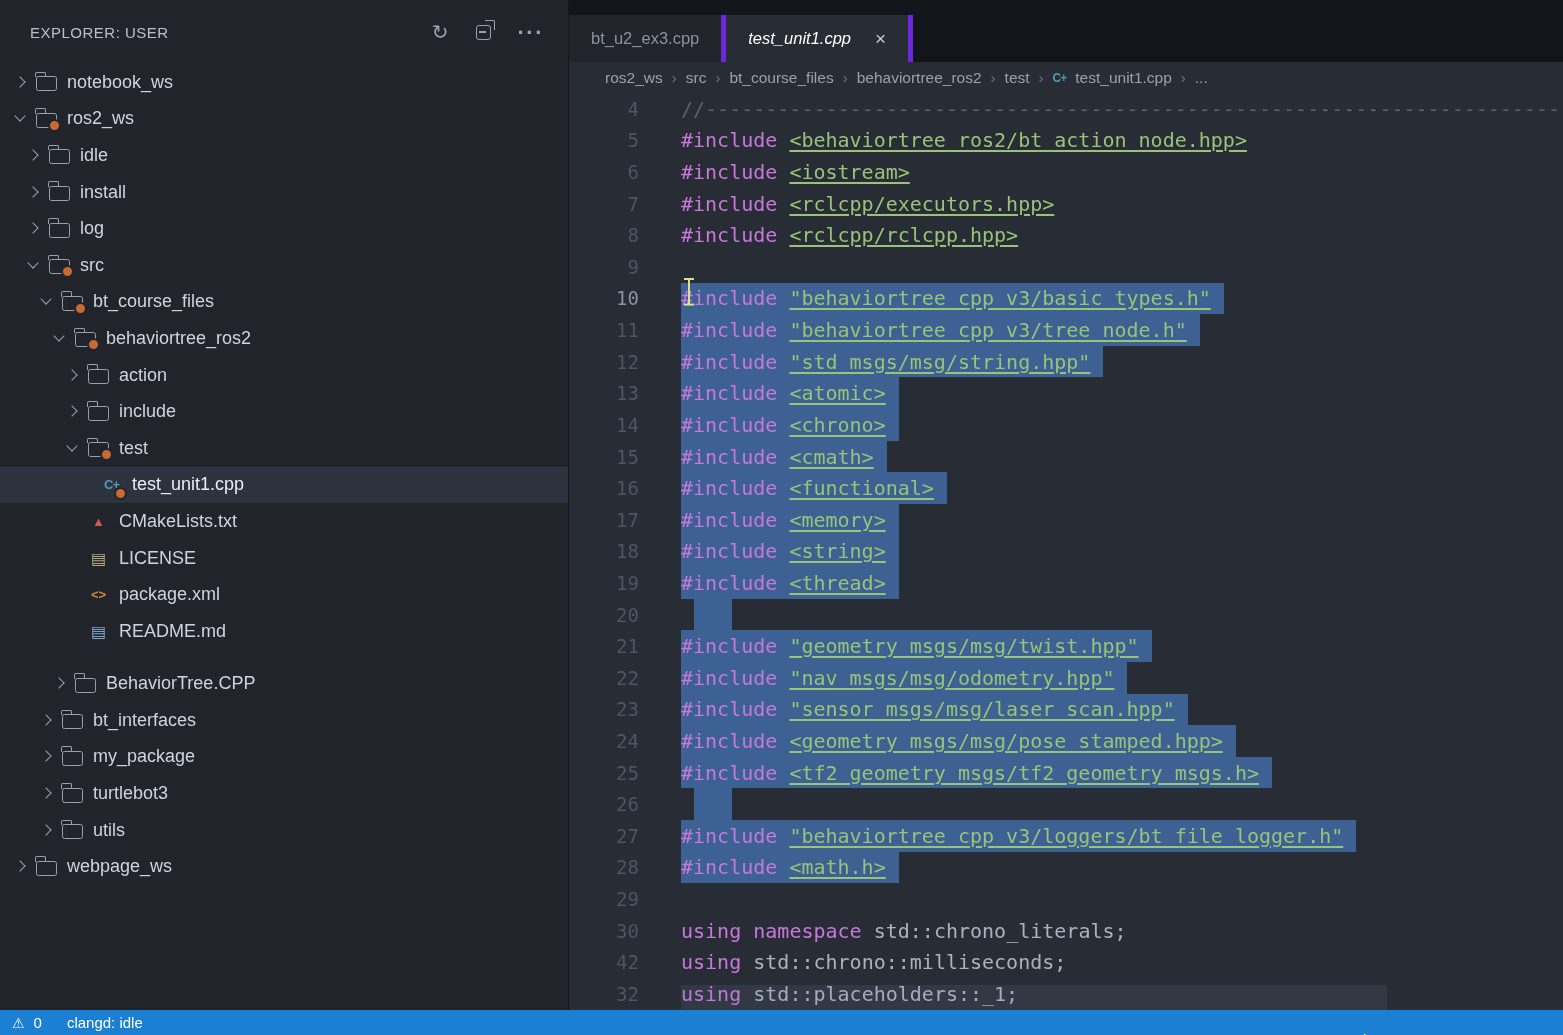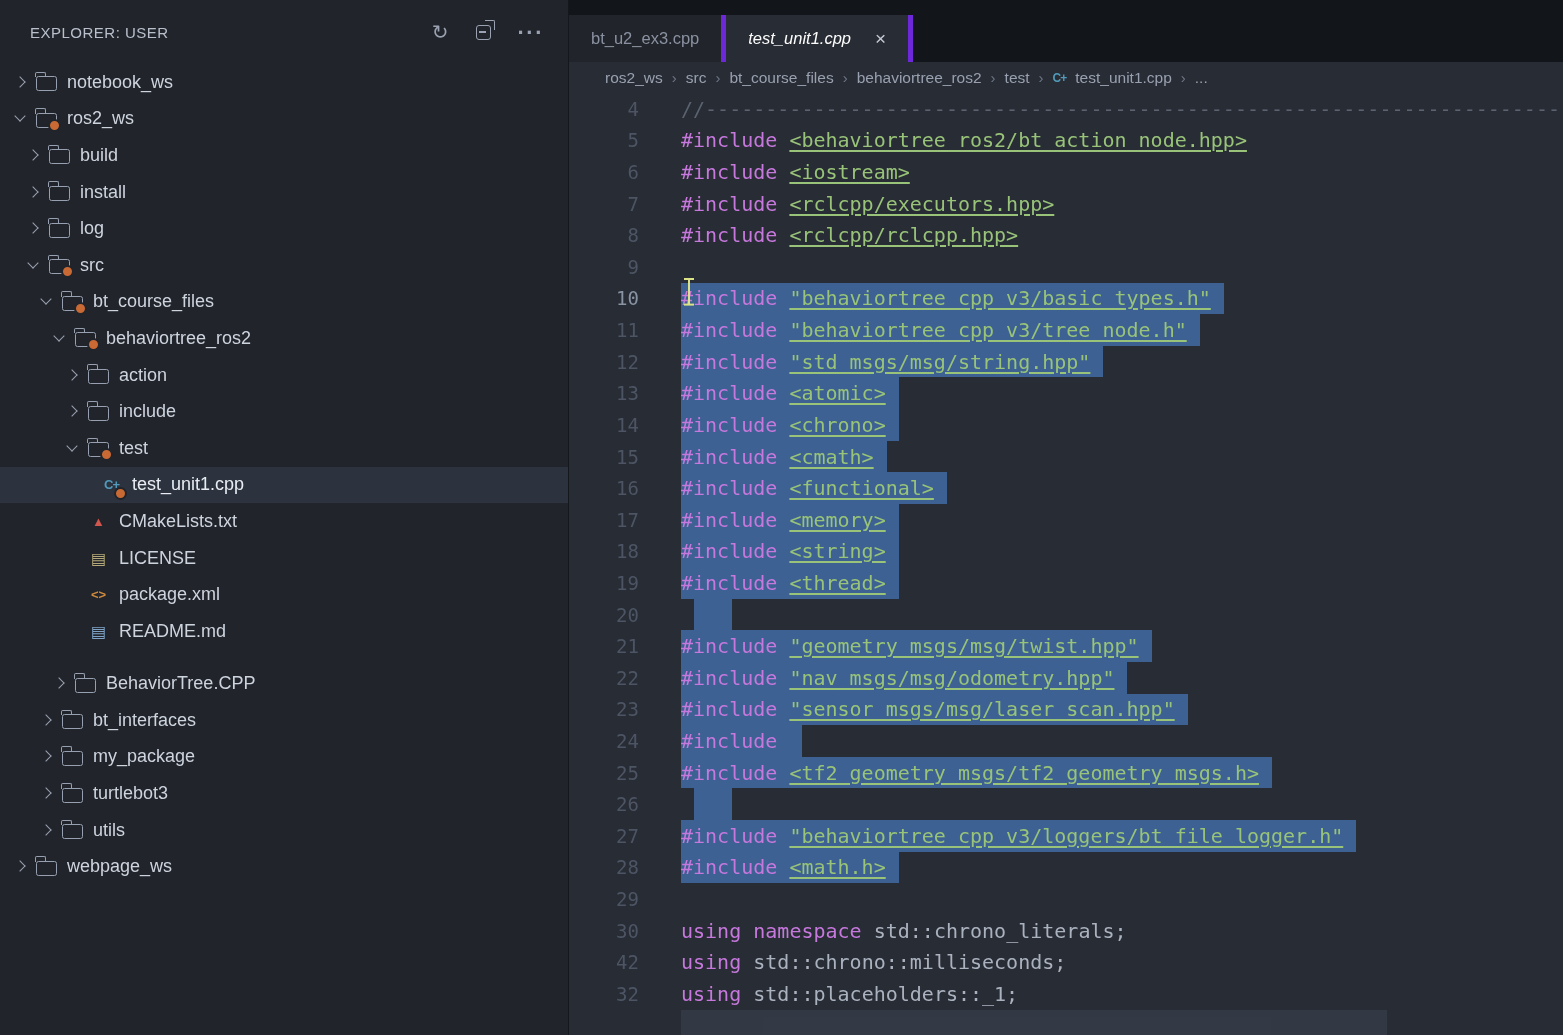--- a/index.html
+++ b/index.html
@@ -1,21 +1,21 @@
 <!DOCTYPE html>
 <html style="--editor-bg: #282c34; --sidebar-bg: #21252b; --tabbar-bg: #121519; --statusbar-bg: #1b7fd4; --selection: #3c6192; --kw: #c678dd; --green: #98c379; --plain: #abb2bf; --comment: #5b6270; --line-number: #4d5565; --dot: #c96a35; --selected-row-bg: #2d333e;"><head>
 <meta charset="utf-8">
 <style>
   * { box-sizing: border-box; margin: 0; padding: 0; }
   html, body {
     width: 1563px; height: 1035px; overflow: hidden;
     background: var(--editor-bg, #282c34);
     font-family: "Liberation Sans", "DejaVu Sans", sans-serif;
   }
-  .app { display: flex; flex-direction: row; width: 1563px; height: 1035px; }
+  .app { display: flex; flex-direction: column; width: 1563px; height: 1035px; }
   .main { display: flex; flex: 1; min-height: 0; }
 
   
   .sidebar {
     width: 569px; flex: none; background: var(--sidebar-bg, #21252b);
     border-right: 1px solid #14171c; display: flex; flex-direction: column;
   }
   .sb-header { height: 64px; flex: none; display: flex; align-items: center; padding: 0 24px 0 30px; }
   .sb-title { font-size: 15px; color: #b9c0cc; letter-spacing: .5px; }
   .sb-actions { margin-left: auto; display: flex; align-items: center; gap: 27px; color: #9aa2b2; }
@@ -115,21 +115,21 @@
             <span class="rlabel">notebook_ws</span>
           </div>
           <div class="row" style="padding-left: 12px;">
             <span class="chev open"></span>
             <span class="fico has-dot"></span>
             <span class="rlabel">ros2_ws</span>
           </div>
           <div class="row" style="padding-left: 25px;">
             <span class="chev"></span>
             <span class="fico"></span>
-            <span class="rlabel">build</span>
+            <span class="rlabel">idle</span>
           </div>
           <div class="row" style="padding-left: 25px;">
             <span class="chev"></span>
             <span class="fico"></span>
             <span class="rlabel">install</span>
           </div>
           <div class="row" style="padding-left: 25px;">
             <span class="chev"></span>
             <span class="fico"></span>
             <span class="rlabel">log</span>
@@ -263,21 +263,21 @@
             <div class="code-line"><span class="gutter">14</span><span class="lc"><span class="sel"><span class="t-kw">#include</span><span class="t-plain"> </span><span class="t-path">&lt;chrono&gt;</span></span></span></div>
             <div class="code-line"><span class="gutter">15</span><span class="lc"><span class="sel"><span class="t-kw">#include</span><span class="t-plain"> </span><span class="t-path">&lt;cmath&gt;</span></span></span></div>
             <div class="code-line"><span class="gutter">16</span><span class="lc"><span class="sel"><span class="t-kw">#include</span><span class="t-plain"> </span><span class="t-path">&lt;functional&gt;</span></span></span></div>
             <div class="code-line"><span class="gutter">17</span><span class="lc"><span class="sel"><span class="t-kw">#include</span><span class="t-plain"> </span><span class="t-path">&lt;memory&gt;</span></span></span></div>
             <div class="code-line"><span class="gutter">18</span><span class="lc"><span class="sel"><span class="t-kw">#include</span><span class="t-plain"> </span><span class="t-path">&lt;string&gt;</span></span></span></div>
             <div class="code-line"><span class="gutter">19</span><span class="lc"><span class="sel"><span class="t-kw">#include</span><span class="t-plain"> </span><span class="t-path">&lt;thread&gt;</span></span></span></div>
             <div class="code-line"><span class="gutter">20</span><span class="lc"><span class="sel sel-stub"></span></span></div>
             <div class="code-line"><span class="gutter">21</span><span class="lc"><span class="sel"><span class="t-kw">#include</span><span class="t-plain"> </span><span class="t-path">"geometry_msgs/msg/twist.hpp"</span></span></span></div>
             <div class="code-line"><span class="gutter">22</span><span class="lc"><span class="sel"><span class="t-kw">#include</span><span class="t-plain"> </span><span class="t-path">"nav_msgs/msg/odometry.hpp"</span></span></span></div>
             <div class="code-line"><span class="gutter">23</span><span class="lc"><span class="sel"><span class="t-kw">#include</span><span class="t-plain"> </span><span class="t-path">"sensor_msgs/msg/laser_scan.hpp"</span></span></span></div>
-            <div class="code-line"><span class="gutter">24</span><span class="lc"><span class="sel"><span class="t-kw">#include</span><span class="t-plain"> </span></span></span></div>
+            <div class="code-line"><span class="gutter">24</span><span class="lc"><span class="sel"><span class="t-kw">#include</span><span class="t-plain"> </span><span class="t-path">&lt;geometry_msgs/msg/pose_stamped.hpp&gt;</span></span></span></div>
             <div class="code-line"><span class="gutter">25</span><span class="lc"><span class="sel"><span class="t-kw">#include</span><span class="t-plain"> </span><span class="t-path">&lt;tf2_geometry_msgs/tf2_geometry_msgs.h&gt;</span></span></span></div>
             <div class="code-line"><span class="gutter">26</span><span class="lc"><span class="sel sel-stub"></span></span></div>
             <div class="code-line"><span class="gutter">27</span><span class="lc"><span class="sel"><span class="t-kw">#include</span><span class="t-plain"> </span><span class="t-path">"behaviortree_cpp_v3/loggers/bt_file_logger.h"</span></span></span></div>
             <div class="code-line"><span class="gutter">28</span><span class="lc"><span class="sel"><span class="t-kw">#include</span><span class="t-plain"> </span><span class="t-path">&lt;math.h&gt;</span></span></span></div>
             <div class="code-line"><span class="gutter">29</span><span class="lc"></span></div>
             <div class="code-line"><span class="gutter">30</span><span class="lc"><span class="t-kw">using</span><span class="t-plain"> </span><span class="t-kw">namespace</span><span class="t-plain"> std::chrono_literals;</span></span></div>
             <div class="code-line"><span class="gutter">42</span><span class="lc"><span class="t-kw">using</span><span class="t-plain"> std::chrono::milliseconds;</span></span></div>
             <div class="code-line"><span class="gutter">32</span><span class="lc"><span class="t-kw">using</span><span class="t-plain"> std::placeholders::_1;</span></span></div>
           </div>
         <div class="mouse-ibeam"></div>

